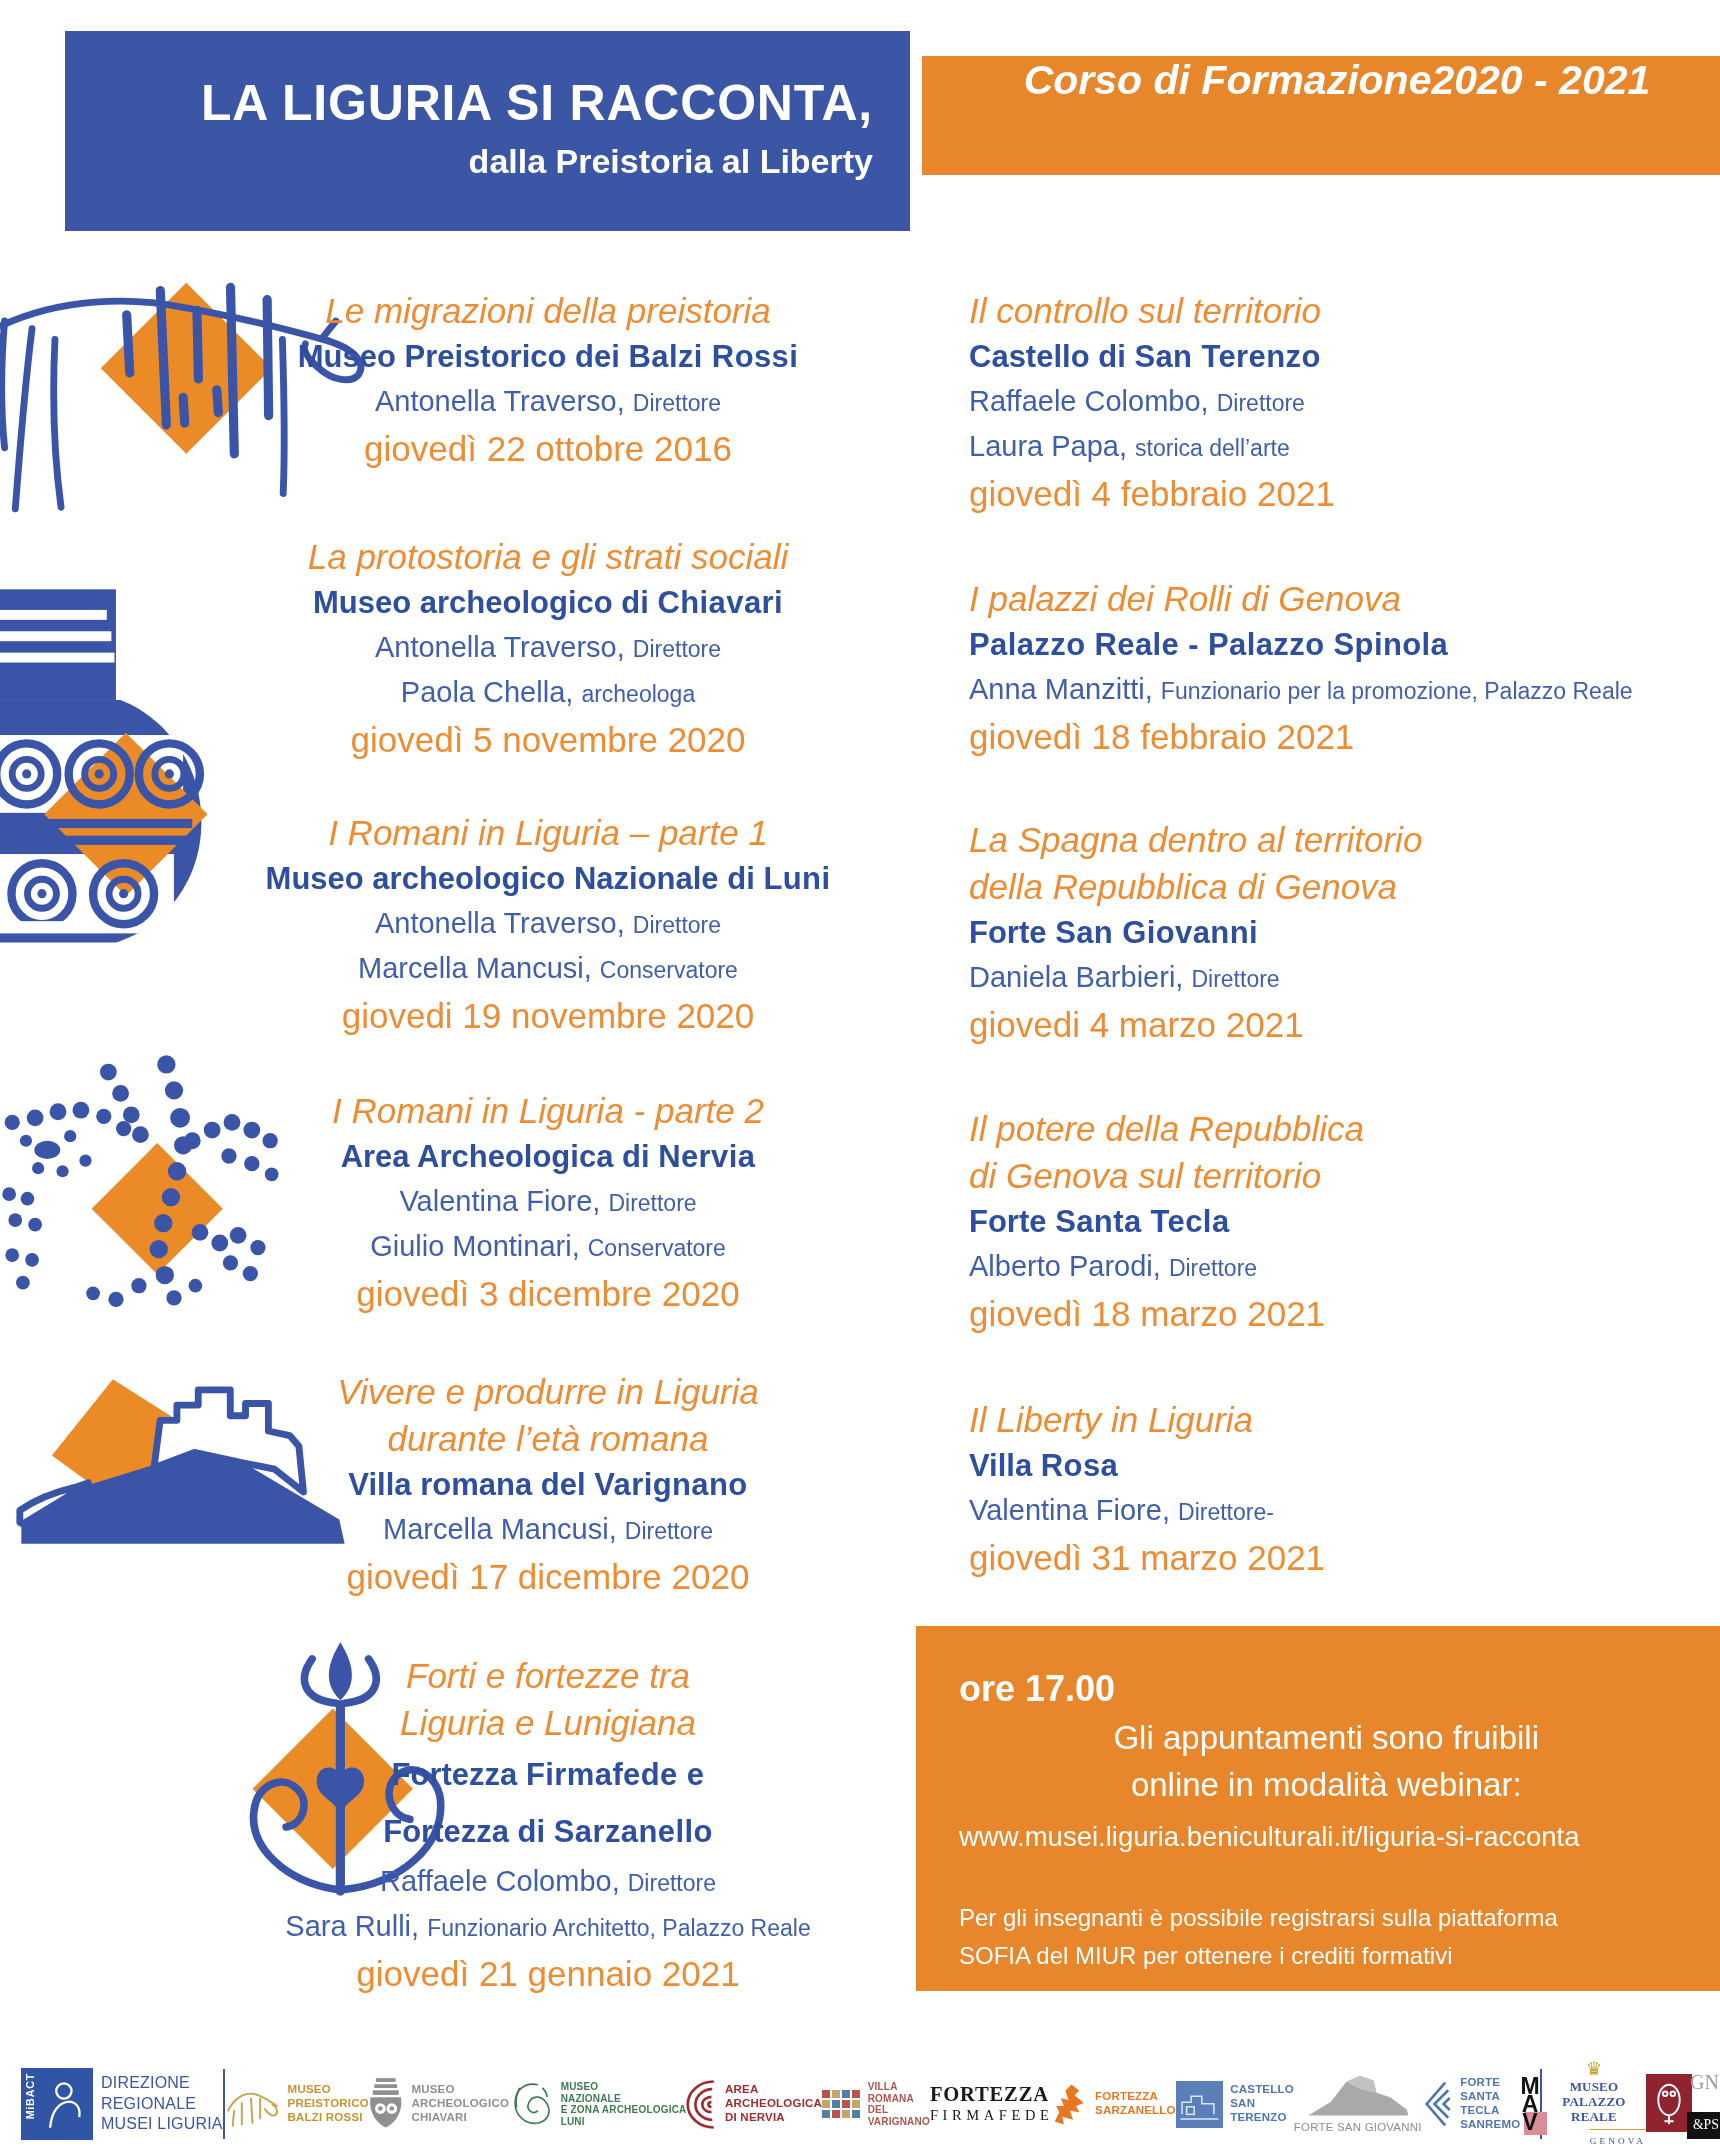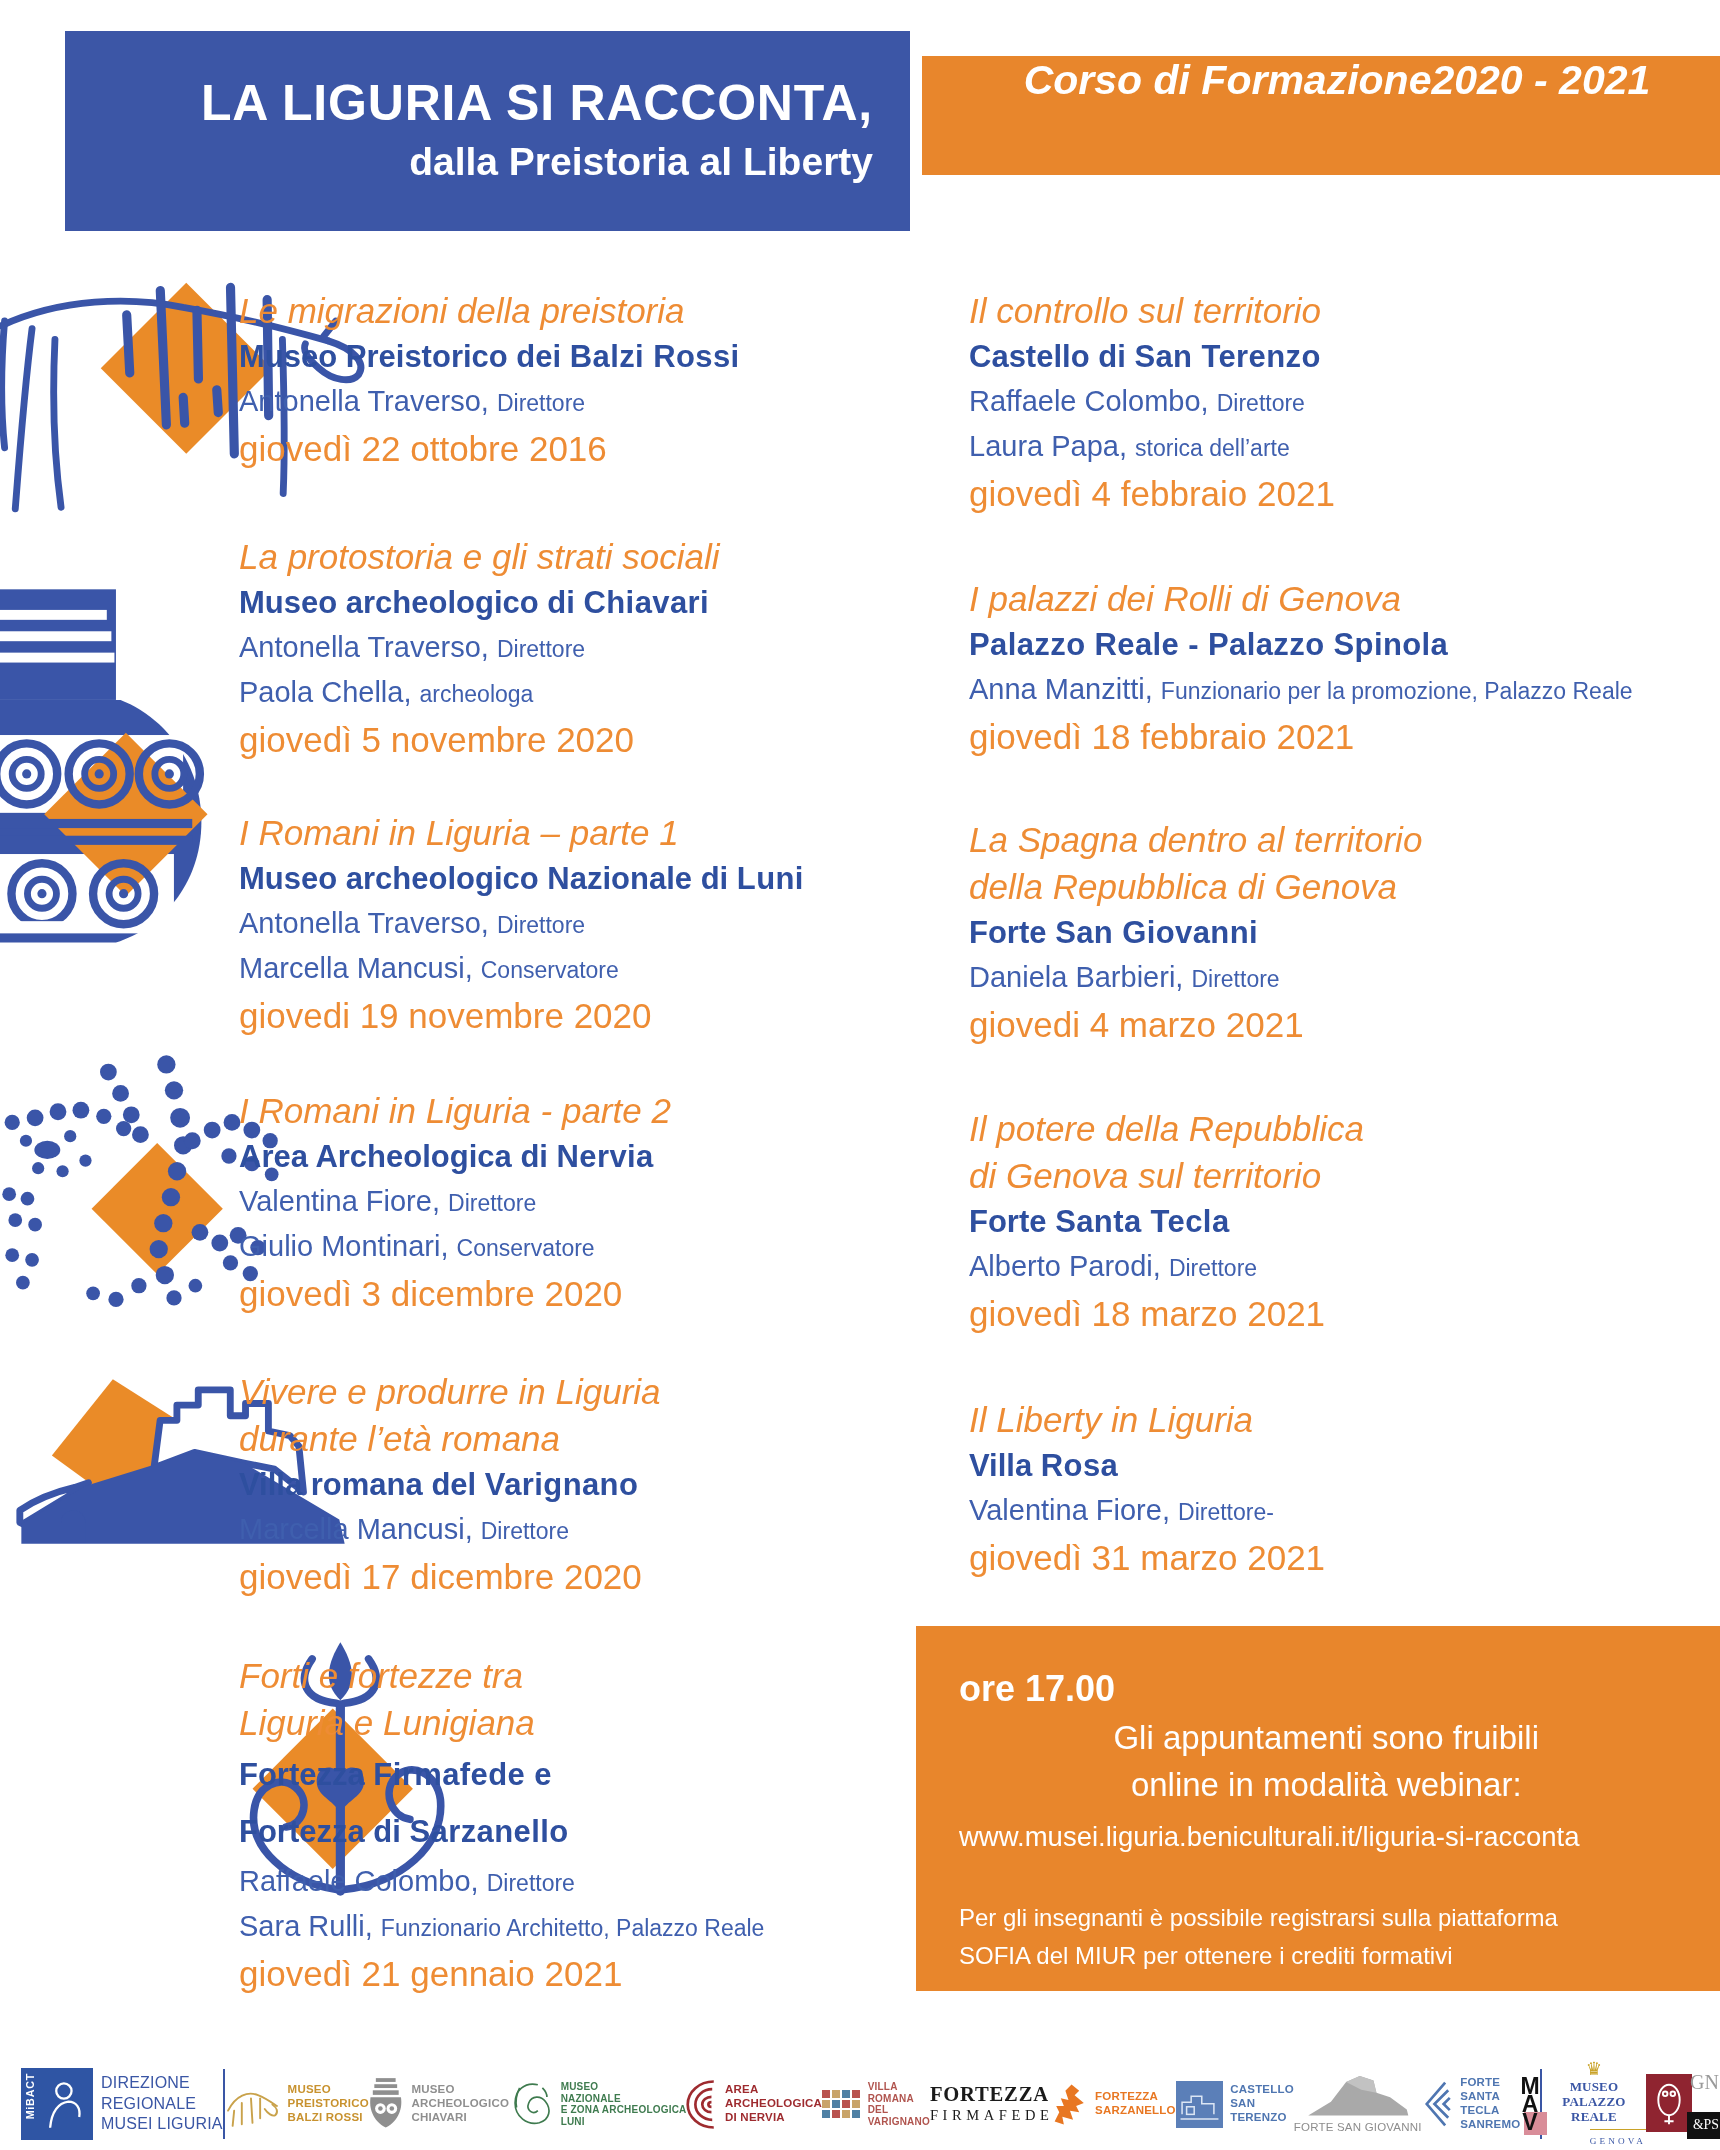--- a/index.html
+++ b/index.html
@@ -7,28 +7,28 @@
     --orange:#e8862c; --orange-text:#ee8c34; --ill-blue:#3a55a8; --diamond:#ea8b28;
   }
   *{box-sizing:border-box}
   body{margin:0;background:#fff;font-family:"Liberation Sans",sans-serif;}
   .poster{position:relative;width:1720px;height:2151px;background:#fff;overflow:hidden;}
 
   
   .header-blue{position:absolute;left:65px;top:31px;width:845px;height:200px;background:var(--blue-band);
     display:flex;flex-direction:column;justify-content:center;align-items:flex-end;padding-right:37px;}
   .hb1{font-size:50px;font-weight:bold;color:#fff;line-height:61px;letter-spacing:0.8px;}
-  .hb2{font-size:39px;font-weight:bold;color:#fff;line-height:55px;}
+  .hb2{font-size:34px;font-weight:bold;color:#fff;line-height:55px;}
   .header-orange{position:absolute;left:922px;top:56px;width:799px;height:119px;background:var(--orange);
     display:flex;flex-direction:row;justify-content:center;padding-left:31px;}
   .ho{font-size:41px;font-style:italic;font-weight:600;color:#fff;line-height:48px;}
 
   
   .event{position:absolute;}
-  .l1,.l2,.l3,.l4,.l5,.l6{left:239px;width:640px;text-align:left;}
+  .l1,.l2,.l3,.l4,.l5,.l6{left:228px;width:640px;text-align:center;}
   .r1,.r2,.r3,.r4,.r5{left:969px;width:745px;text-align:left;}
   .l1{top:287px}.l2{top:533px}.l3{top:809px}.l4{top:1087px}.l5{top:1368px}.l6{top:1652px}
   .r1{top:287px}.r2{top:575px}.r3{top:816px}.r4{top:1105px}.r5{top:1396px}
   .ev-title{font-size:35px;font-style:italic;font-weight:500;color:var(--orange-text);line-height:47px;}
   .ev-venue-line{font-size:31px;font-weight:700;color:var(--blue-bold);line-height:46px;}
   .l6 .ev-venue-line{line-height:57px;}
   .v-bold{font-weight:800;letter-spacing:0.4px;}
   .ev-person{font-size:29px;font-weight:400;color:var(--blue-text);line-height:43px;}
   .prole{font-size:23px;}
   .ev-date{font-size:35px;font-weight:500;color:var(--orange-text);line-height:47px;}

